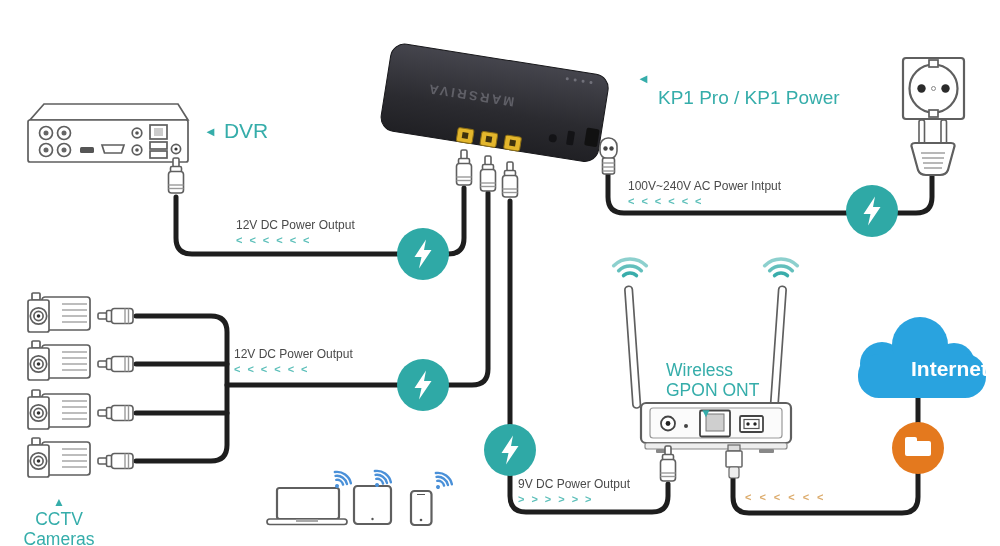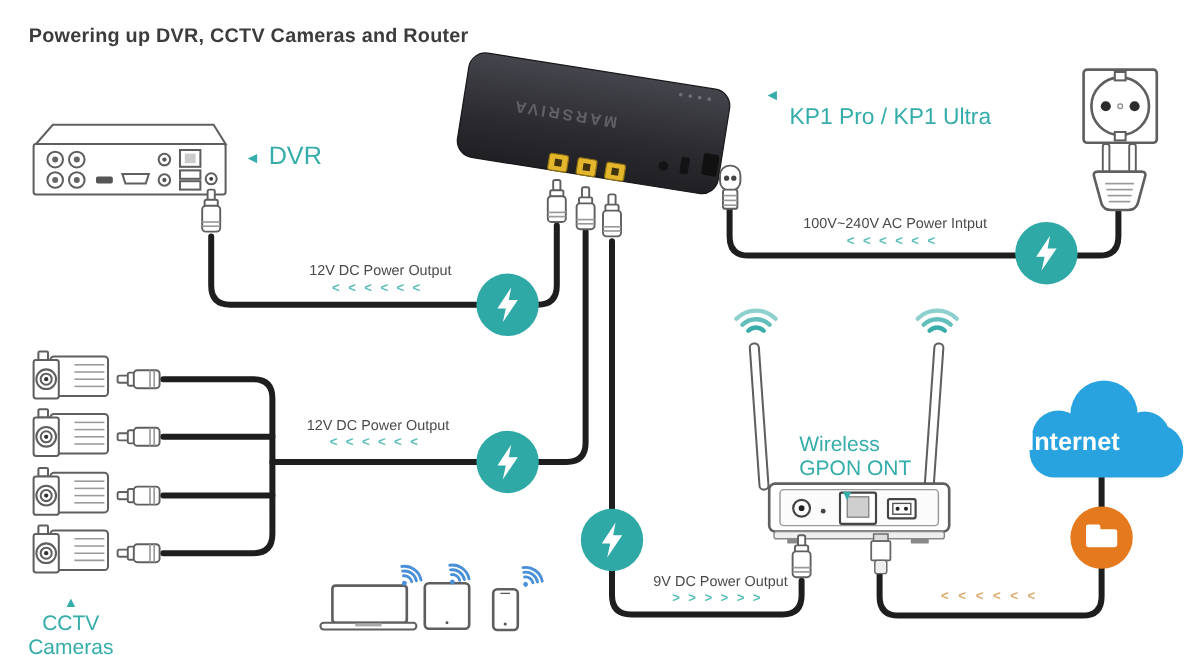--- a/index.html
+++ b/index.html
@@ -16,41 +16,41 @@
   .dev{fill:#fff;stroke:var(--device-stroke);stroke-width:1.7;}
   .dev2{fill:#fff;stroke:var(--device-stroke);stroke-width:2.2;}
   .thin{fill:none;stroke:#9a9a9a;stroke-width:1.3;}
   .plugpart{fill:#fff;stroke:var(--device-stroke);stroke-width:1.6;}
   .plugline{stroke:#9a9a9a;stroke-width:1.4;}
   .wifi-small circle{fill:var(--wifi-blue);}
   .wifi-small path{fill:none;stroke:var(--wifi-blue);stroke-width:2.4;stroke-linecap:round;}
   .wifi-big path{fill:none;stroke:var(--teal);stroke-width:3.6;stroke-linecap:round;}
   .cloudfill{fill:var(--cloud-blue);}
   .lbl{position:absolute;color:var(--teal-text);}
-  .flow{position:absolute;text-align:center;}
+  .flow{position:absolute;text-align:left;}
   .small-lbl{color:var(--label-gray);font-size:12px;}
   .chev{font-weight:bold;font-size:11px;letter-spacing:7px;color:var(--teal-chevron);margin-top:2px;}
   .chev.orange{color:var(--orange-chevron);letter-spacing:8px;}
   .ptr{font-size:13px;}
   #title{position:absolute;left:24px;top:21px;font-size:16.5px;font-weight:bold;
          color:var(--title-gray);letter-spacing:.2px;}
   #dvr-label{left:204px;top:119px;font-size:21px;display:flex;align-items:center;gap:7px;}
   #ups-label{left:637px;top:71px;font-size:19px;line-height:1.2;}
   #ups-label .row{display:flex;align-items:center;gap:7px;}
   #ups-label .indent{margin-left:21px;}
   #ac-flow{left:628px;top:179px;width:236px;}
   #dc12a-flow{left:236px;top:218px;width:162px;}
   #dc12b-flow{left:234px;top:347px;width:162px;}
   #dc9-flow{left:518px;top:477px;width:165px;}
   #net-flow{left:745px;top:489px;width:165px;}
   #cctv-label{left:0;top:491px;width:118px;text-align:center;font-size:17.5px;line-height:1.1;}
   #cctv-label .ptr{font-size:12px;}
   #router-label{left:666px;top:336px;font-size:17.5px;line-height:1.17;margin-top:24px;}
   #router-label .ptr{font-size:12px;margin-left:34px;display:inline-block;margin-top:2px;}
-  #internet-label{position:absolute;left:856px;top:357px;width:132px;text-align:left;
+  #internet-label{position:absolute;left:856px;top:357px;width:132px;text-align:right;
                   color:#fff;font-size:21px;font-weight:bold;}
   .brand{font-size:13px;font-weight:bold;letter-spacing:2.5px;fill:#8f8f98;opacity:.5;}
 </style>
 </head>
 <body>
 
 <div id="canvas">
 
 <svg width="1000" height="546" viewBox="0 0 1000 546">
   <defs>
@@ -260,33 +260,32 @@
       <rect x="905" y="441" width="26" height="15" rx="2"></rect>
     </g>
   </g>
 
   <use href="#bolt" transform="translate(423,254)"></use>
   <use href="#bolt" transform="translate(423,385)"></use>
   <use href="#bolt" transform="translate(510,450)"></use>
   <use href="#bolt" transform="translate(872,211)"></use>
 </svg>
 
-<div id="title">Powering up DVR, CCTV Cameras and Router</div>
 
 <div class="lbl" id="dvr-label">
   <span class="ptr">◄</span>
   <span>DVR</span>
 </div>
 
 <div class="lbl" id="ups-label">
   <div class="row">
     <span class="ptr">◄</span>
   </div>
   <div class="row indent">
-    <span>KP1 Pro / KP1 Ultra</span>
+    <span>KP1 Pro / KP1 Power</span>
   </div>
 </div>
 
 <div class="flow" id="ac-flow">
   <div class="small-lbl">100V~240V AC Power Intput</div>
   <div class="chev">&lt;&lt;&lt;&lt;&lt;&lt;</div>
 </div>
 
 <div class="flow" id="dc12a-flow">
   <div class="small-lbl">12V DC Power Output</div>

